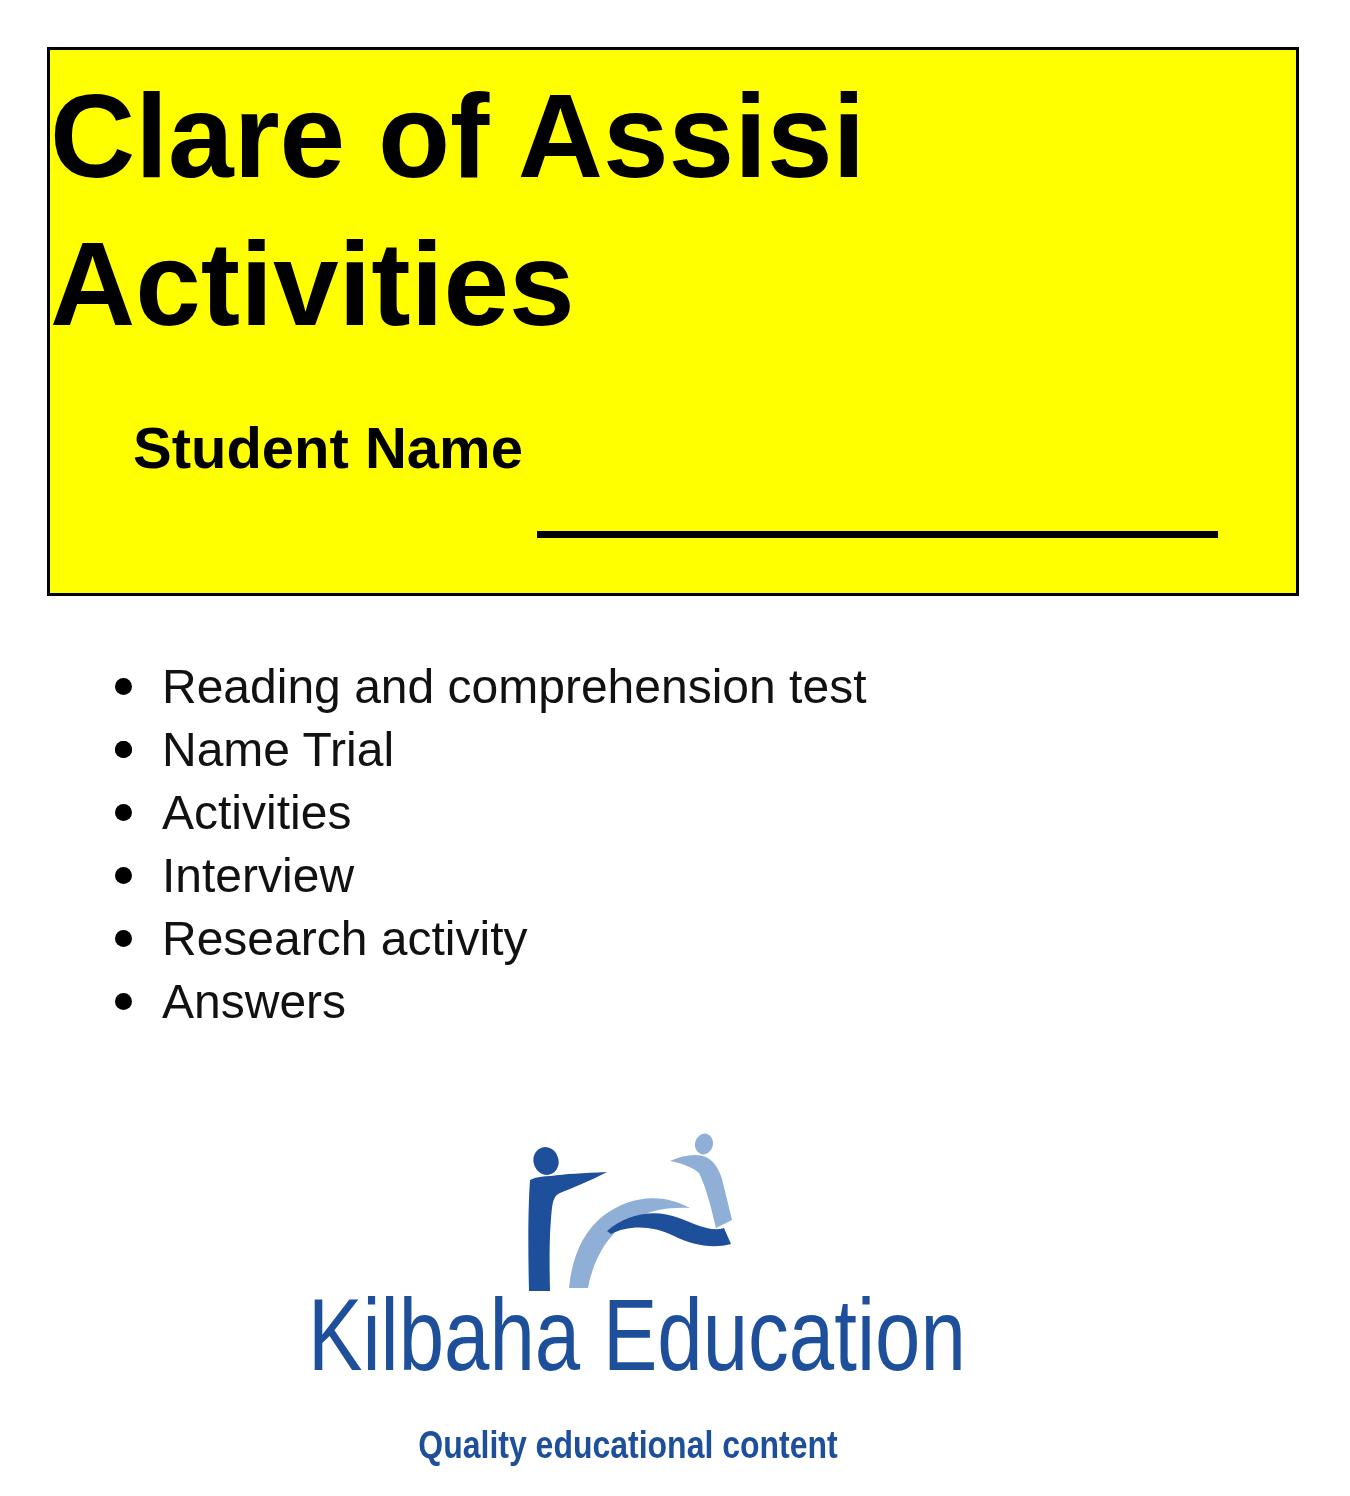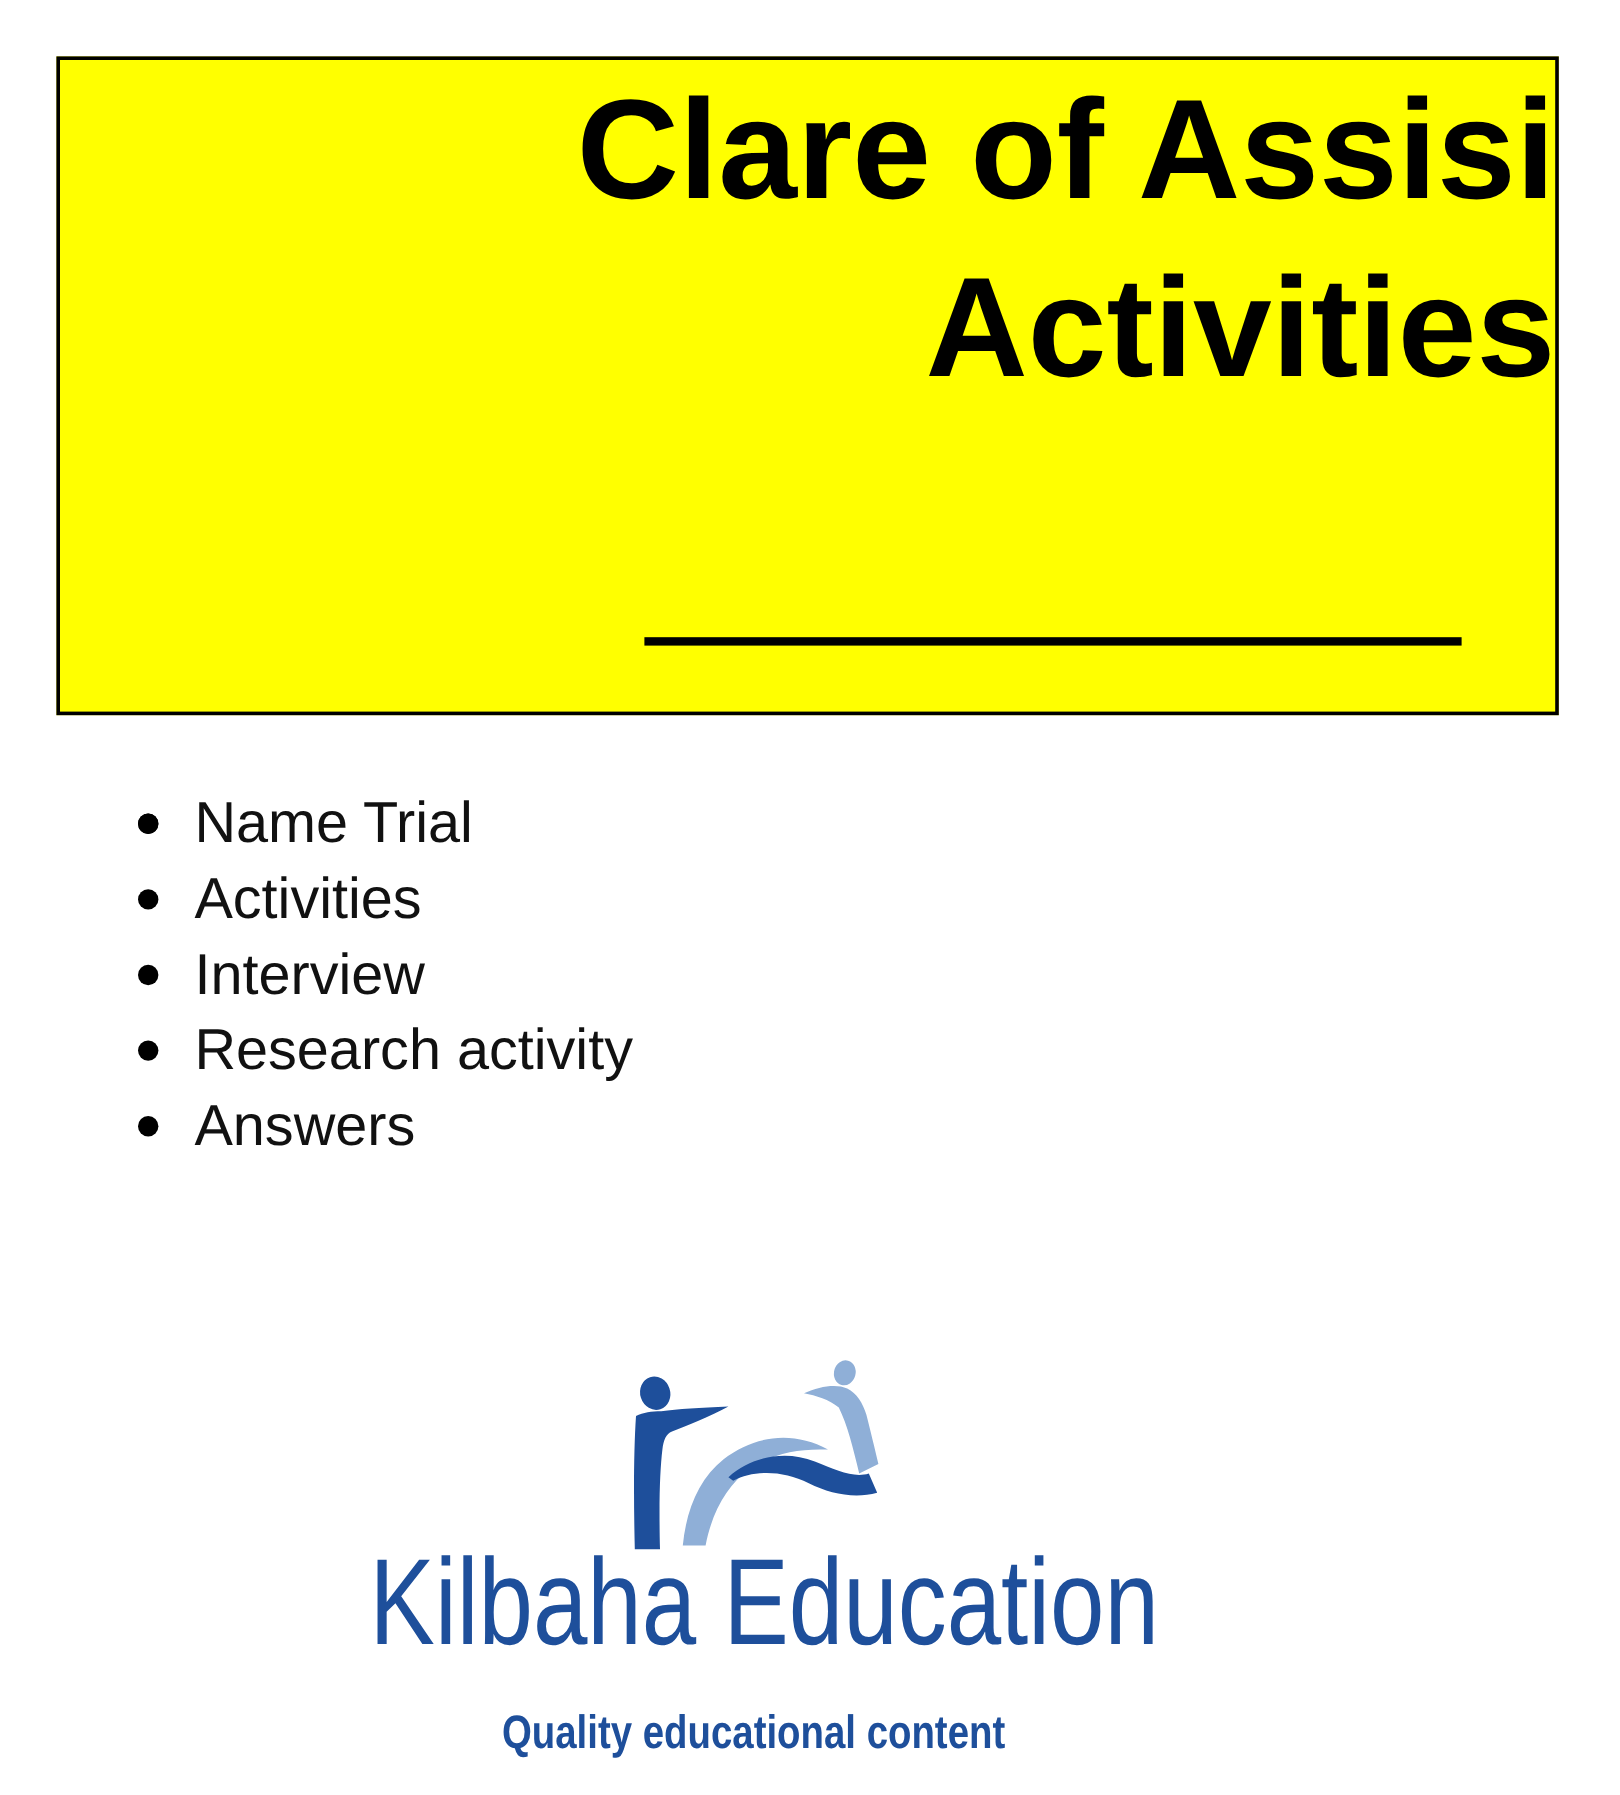--- a/index.html
+++ b/index.html
@@ -14,22 +14,22 @@
 
   
   .banner {
     position: absolute;
     left: 47px; top: 47px;
     width: 1246px; height: 543px;
     background: #ffff00;
     border: 3px solid #000000;
   }
   .banner-title {
-    margin-top: 1px;
-    text-align: right;
+    margin-top: 12px;
+    text-align: left;
     font-weight: bold;
     font-size: 118px;
     line-height: 148px;
     color: #000000;
     white-space: pre-line;
   }
   .student-row-label {
     position: absolute;
     left: 83px; top: 363px;
     font-weight: bold;
@@ -104,24 +104,29 @@
   }
 </style>
 </head>
 <body>
 
 <div class="page">
 
   <div class="banner">
     <div class="banner-title">Clare of Assisi
 Activities</div>
+    <div class="student-row-label">Student Name</div>
     <div class="student-line"></div>
   </div>
 
   <ul class="activities">
+    <li class="activity">
+      <span class="dot"></span>
+      <span>Reading and comprehension test</span>
+    </li>
     <li class="activity">
       <span class="dot"></span>
     </li>
     <li class="activity">
       <span class="dot"></span>
       <span>Name Trial</span>
     </li>
     <li class="activity">
       <span class="dot"></span>
       <span>Activities</span>

